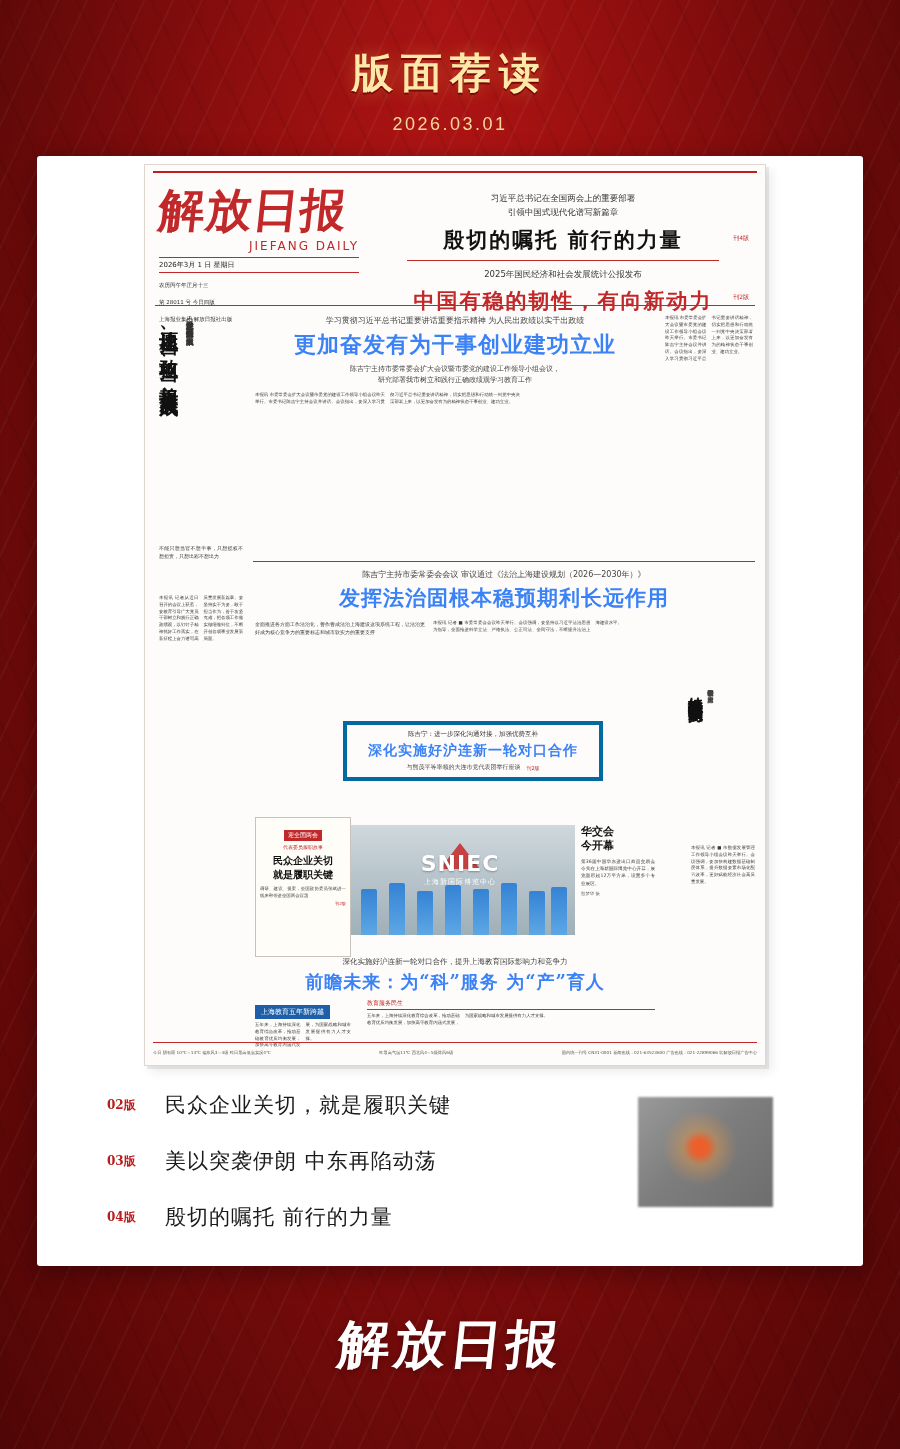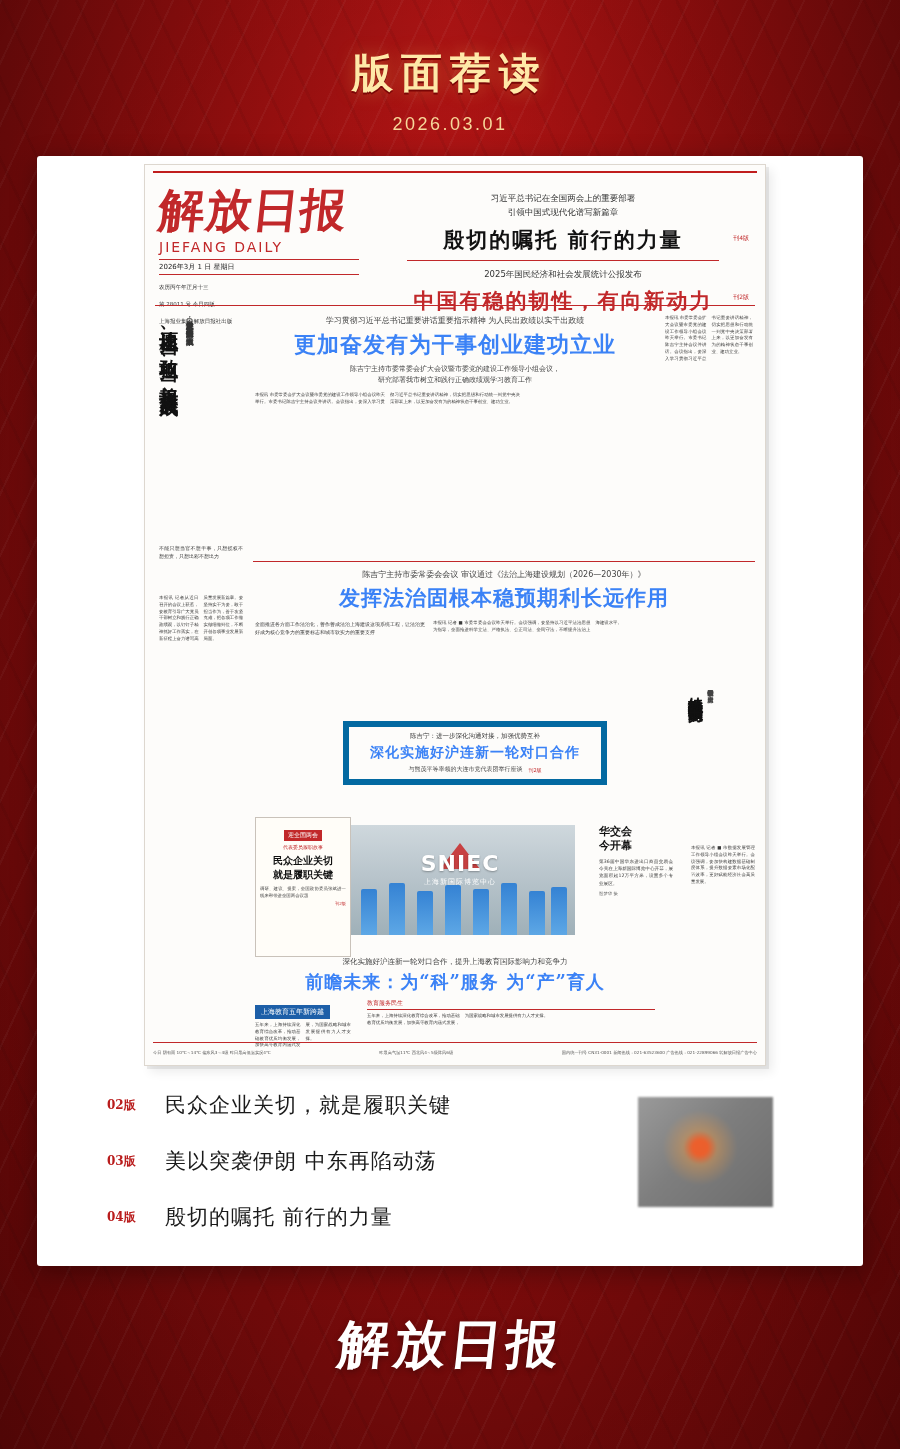--- a/index.html
+++ b/index.html
@@ -57,21 +57,21 @@
   .masthead{
     position:absolute;left:14px;top:22px;width:200px;
   }
   .masthead-logo{
     font-size:46px;font-weight:bold;color:#c1282a;letter-spacing:1px;
     font-family:"DejaVu Serif","Liberation Serif",serif;
     transform:skewX(-6deg);
     line-height:1;
   }
   .masthead-en{
-    margin-top:6px;font-size:14px;color:#c1282a;letter-spacing:2px;
+    margin-top:6px;font-size:12px;color:#c1282a;letter-spacing:2px;text-align:right;
   }
   .masthead-meta{
     margin-top:8px;font-size:5.5px;color:#333;line-height:1.6;
   }
   .masthead-date{
     margin-top:4px;font-size:7px;color:#222;border-top:1px solid #c1282a;border-bottom:1px solid #c1282a;padding:2px 0;
   }
   .top-right{
     position:absolute;left:232px;top:26px;width:372px;text-align:center;
   }
@@ -106,21 +106,21 @@
   }
 
   .mid-head{
     font-size:19px;font-weight:bold;color:#3b82f6;text-align:center;letter-spacing:1px;
     font-family:"DejaVu Serif","Liberation Serif",serif;
   }
   .mid-kicker{font-size:8px;color:#444;text-align:center;}
   .mid-sub{font-size:7px;color:#444;text-align:center;line-height:1.6;}
 
   .box{border:1px solid #c9c2ba;}
-  .box-red{border:6px solid #0369a1;}
+  .box-red{border:4px solid #0369a1;}
 
   .snie{
     position:absolute;left:200px;top:660px;width:230px;height:110px;
     background:linear-gradient(180deg,#cfd8dd 0%,#b9c5cc 45%,#9fb0b8 100%);
     overflow:hidden;
   }
   .snie-logo{
     position:absolute;left:50%;top:26px;transform:translateX(-50%);
     color:#fff;font-size:22px;font-weight:bold;letter-spacing:1px;
     text-shadow:0 1px 2px rgba(0,0,0,0.3);
@@ -287,21 +287,21 @@
         <div class="snie-sub">上海新国际博览中心</div>
         <div class="snie-flag" style="left:16px;"></div>
         <div class="snie-flag" style="left:44px;height:52px;"></div>
         <div class="snie-flag" style="left:72px;height:44px;"></div>
         <div class="snie-flag" style="left:100px;height:50px;"></div>
         <div class="snie-flag" style="left:128px;height:46px;"></div>
         <div class="snie-flag" style="left:156px;height:52px;"></div>
         <div class="snie-flag" style="left:184px;height:44px;"></div>
         <div class="snie-flag" style="left:206px;height:48px;"></div>
       </div>
-      <div style="position:absolute;left:436px;top:660px;width:74px;margin-left:18px;">
+      <div style="position:absolute;left:436px;top:660px;width:74px;">
         <div style="font-size:11px;font-weight:bold;color:#111;line-height:1.3;white-space:pre-line;">华交会
 今开幕</div>
         <div style="font-size:4.6px;line-height:1.6;color:#3a3a3a;margin-top:4px;text-align:justify;">第36届中国华东进出口商品交易会今天在上海新国际博览中心开幕，展览面积超12万平方米，设置多个专业展区。</div>
         <div style="font-size:4.4px;color:#666;margin-top:4px;">殷梦华 摄</div>
       </div>
 
       <div class="box" style="position:absolute;left:110px;top:652px;width:86px;height:130px;padding:4px;background:#fffdf8;">
         <div style="text-align:center;">
           <span class="redbar" style="font-size:6px;padding:1px 4px;">迎全国两会</span>
         </div>

